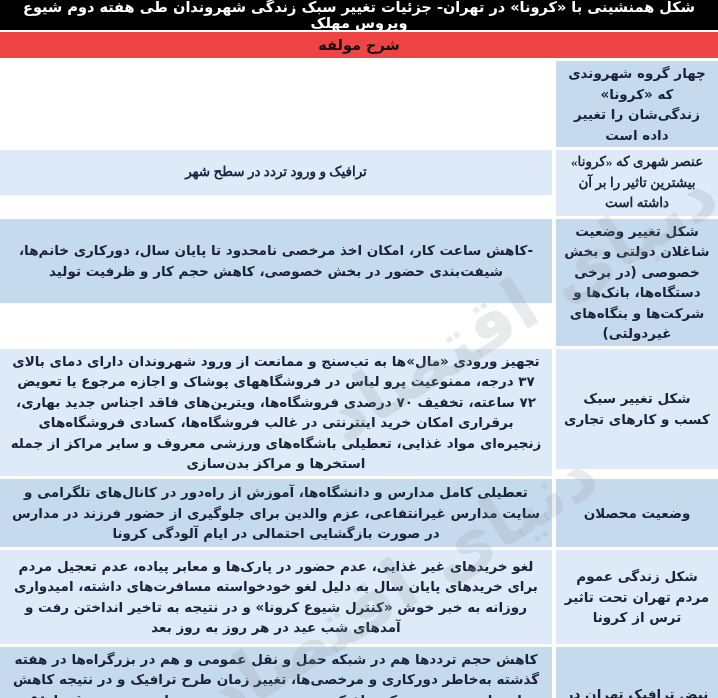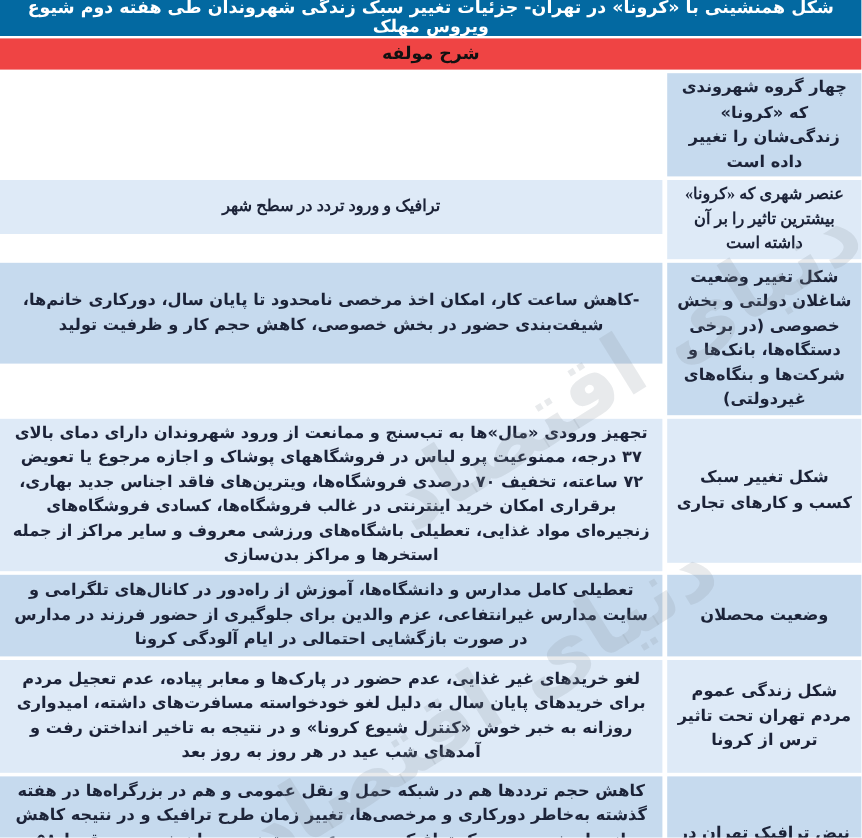--- a/index.html
+++ b/index.html
@@ -12,21 +12,21 @@
   .page {
     position: relative;
     width: 718px; height: 698px;
     direction: rtl;
     background: #ffffff;
     overflow: hidden;
   }
   
   .title-bar {
     height: 30px;
-    background: #0369a1;
+    background: #000000;
     color: #ffffff;
     display: flex; align-items: center; justify-content: center;
     font-size: 14.5px; font-weight: bold;
     margin-bottom: 2px;
     text-align: center;
   }
   
   .t-row {
     display: flex;
     column-gap: 4px;

